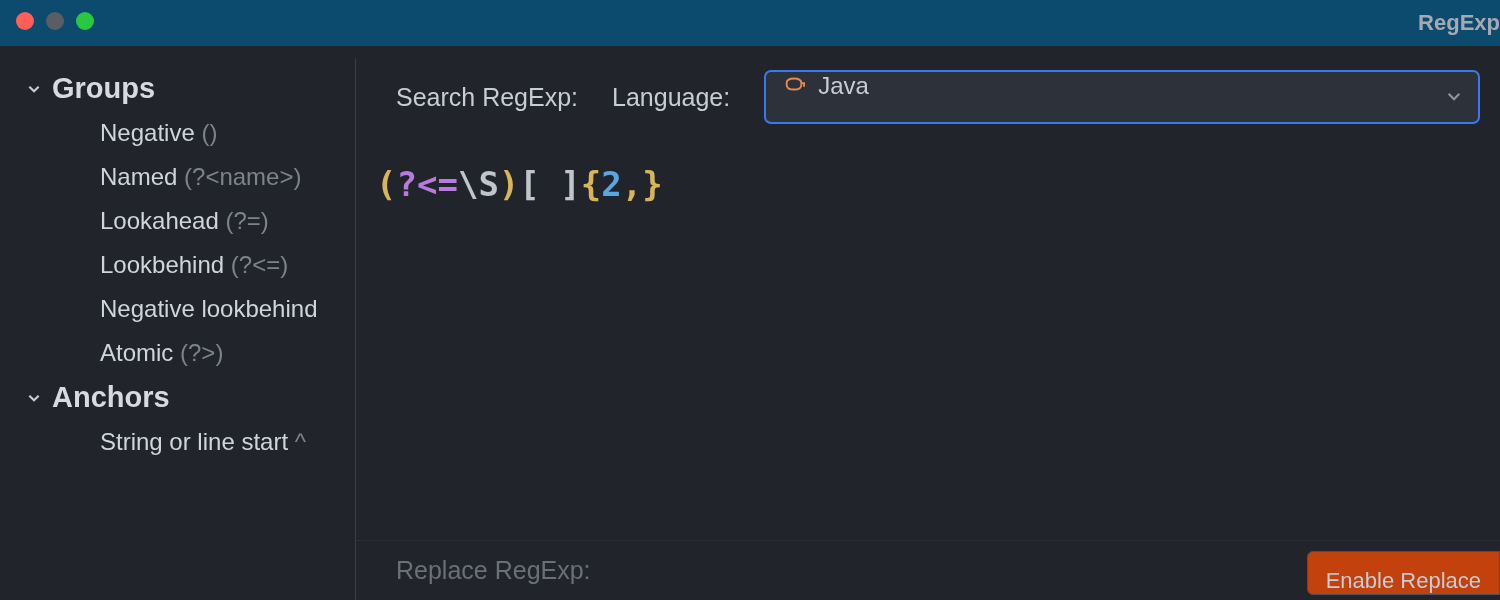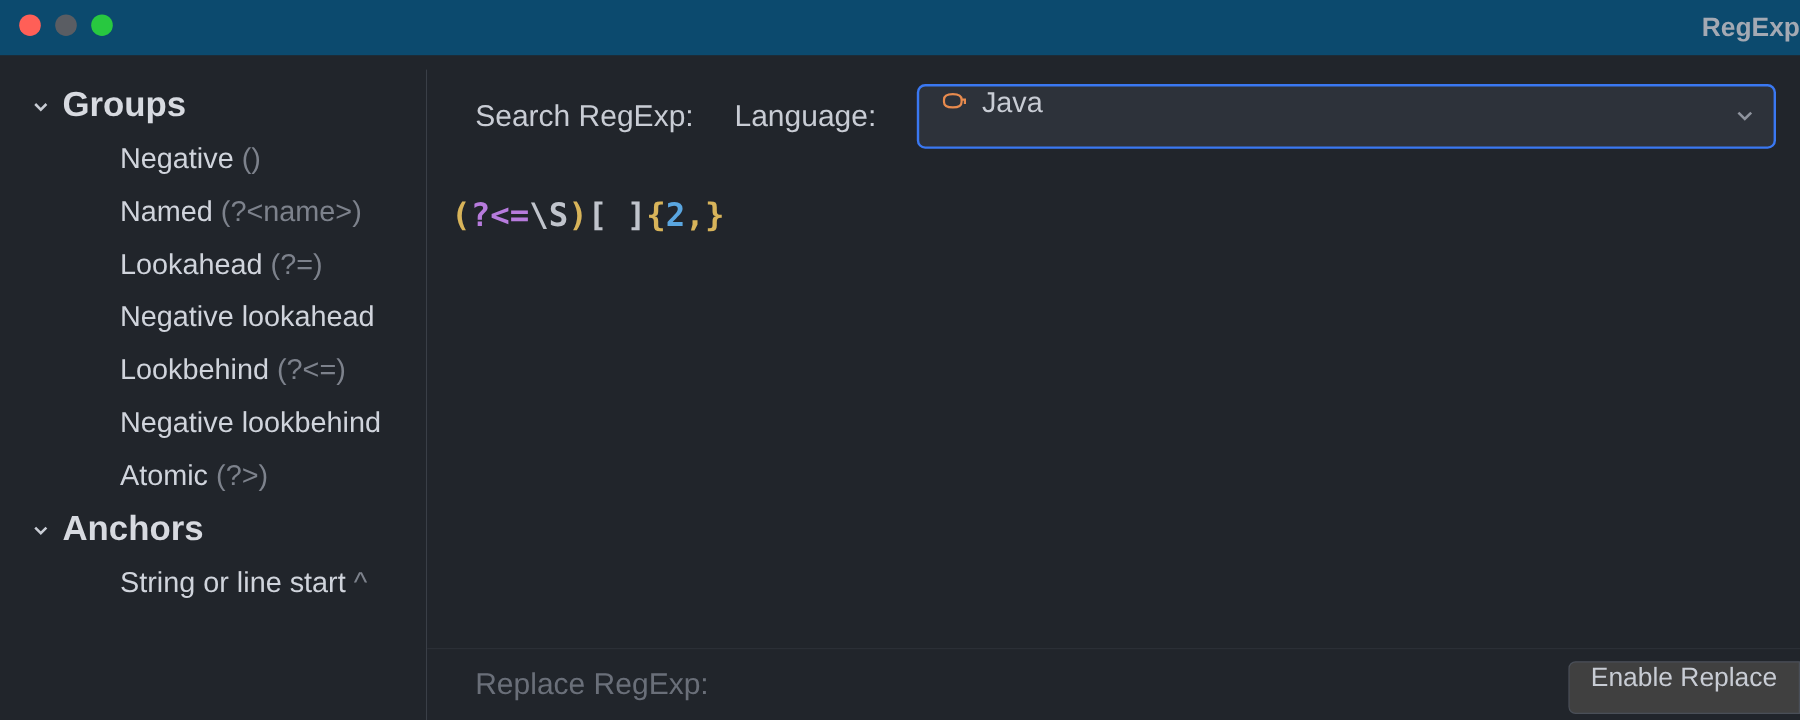--- a/index.html
+++ b/index.html
@@ -110,21 +110,21 @@
     position: absolute;
     right: 16px;
     top: 50%;
     transform: translateY(-50%);
     color: #8e939d;
   }
   .code-area {
     flex: 1;
     padding: 18px 18px 18px 20px;
     font-family: Menlo, Consolas, monospace;
-    font-size: 27px;
+    font-size: 34px;
     font-weight: 600;
     position: relative;
     overflow: hidden;
   }
   .t-yellow { color: #d8b45a; }
   .t-purple { color: #b77bdd; }
   .t-gray   { color: #c0c4cc; }
   .t-blue   { color: #5aa6e0; }
   .t-orange { color: #d8b45a; }
   .replace-row {
@@ -138,24 +138,24 @@
     position: relative;
   }
   .enable-btn {
     position: absolute;
     right: 0;
     top: 10px;
     height: 44px;
     padding: 0 18px;
     border: 1px solid #4a4f58;
     border-radius: 6px 0 0 6px;
-    background: #404040;
+    background: #c2410c;
     color: #c8ccd4;
     display: flex;
-    align-items: flex-start;
+    align-items: flex-end;
     font-size: 22px;
     cursor: pointer;
     overflow: hidden;
     max-width: 200px;
     white-space: nowrap;
   }
 </style>
 </head>
 <body>
 
@@ -175,21 +175,20 @@
         <svg width="14" height="14" viewBox="0 0 12 12">
             <path d="M2 4 L6 8 L10 4" stroke="#c8ccd4" stroke-width="1.8" fill="none"></path>
           </svg>
       </span>
       <span>Groups</span>
     </div>
     <div id="groups-list">
         <div class="sidebar-item"><span>Negative</span> <span class="hint">()</span></div>
         <div class="sidebar-item"><span>Named</span> <span class="hint">(?&lt;name&gt;)</span></div>
         <div class="sidebar-item"><span>Lookahead</span> <span class="hint">(?=)</span></div>
-        <div class="sidebar-item"><span>Negative lookahead</span></div>
         <div class="sidebar-item"><span>Lookbehind</span> <span class="hint">(?&lt;=)</span></div>
         <div class="sidebar-item"><span>Negative lookbehind</span></div>
         <div class="sidebar-item"><span>Atomic</span> <span class="hint">(?&gt;)</span></div>
       </div>
     <div class="section-header">
       <span class="chevron">
         <svg width="14" height="14" viewBox="0 0 12 12">
             <path d="M2 4 L6 8 L10 4" stroke="#c8ccd4" stroke-width="1.8" fill="none"></path>
           </svg>
       </span>

